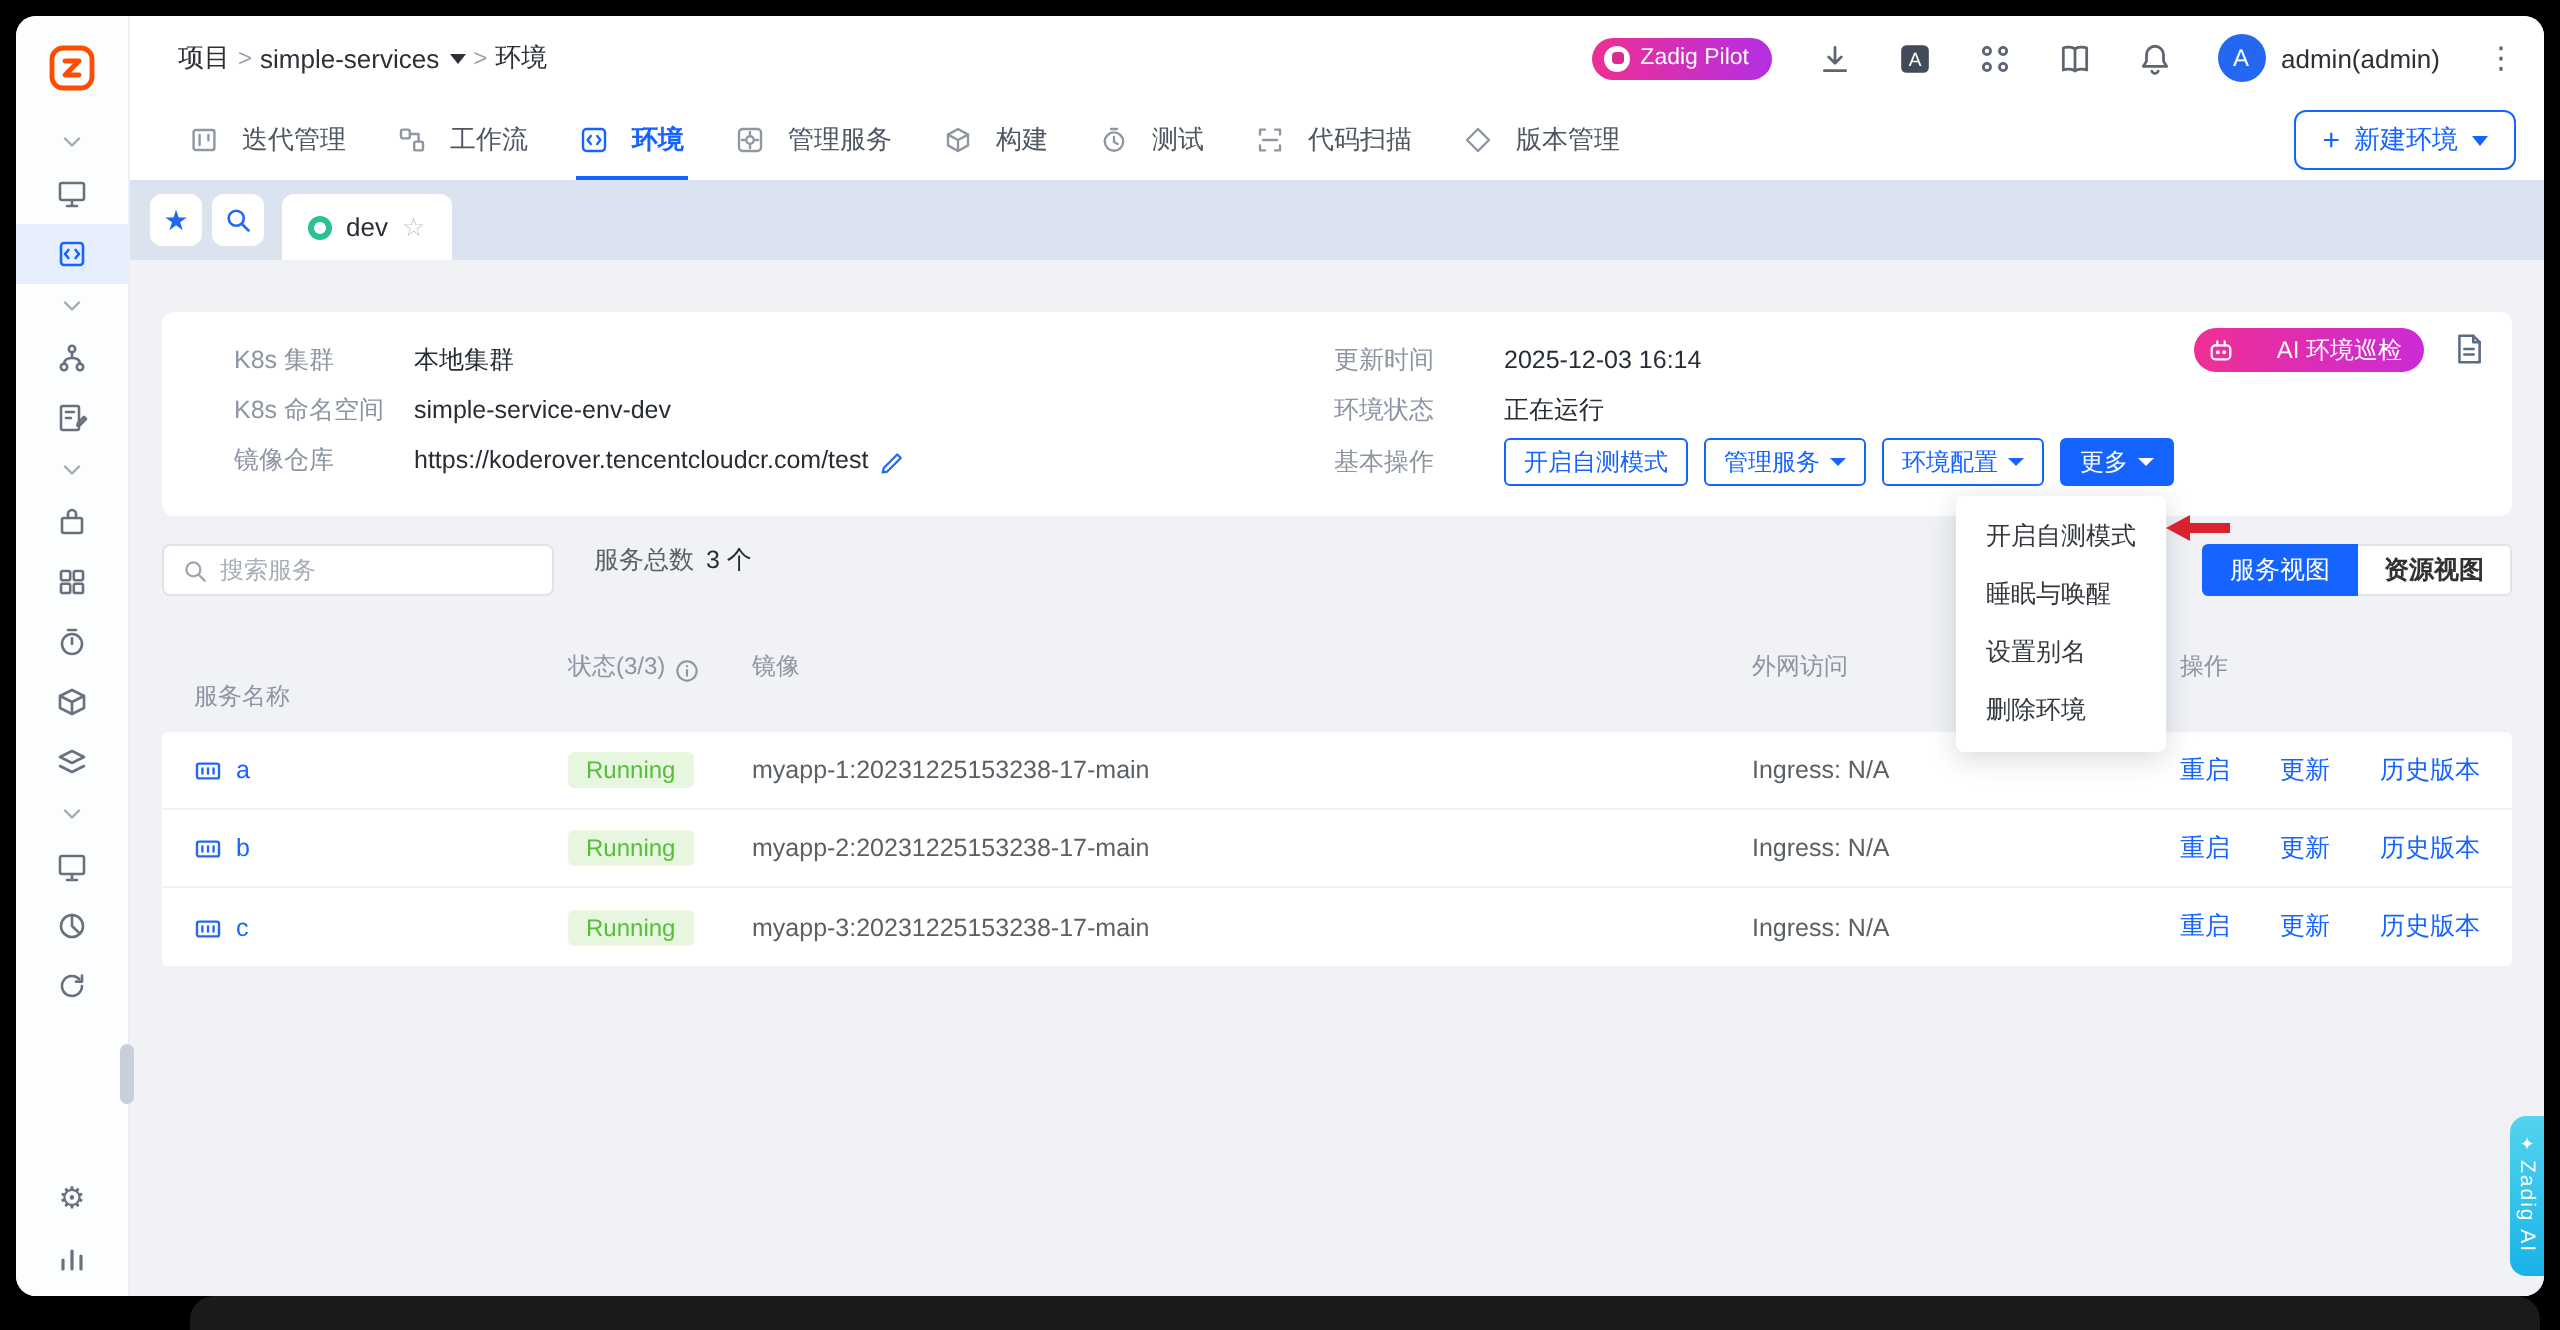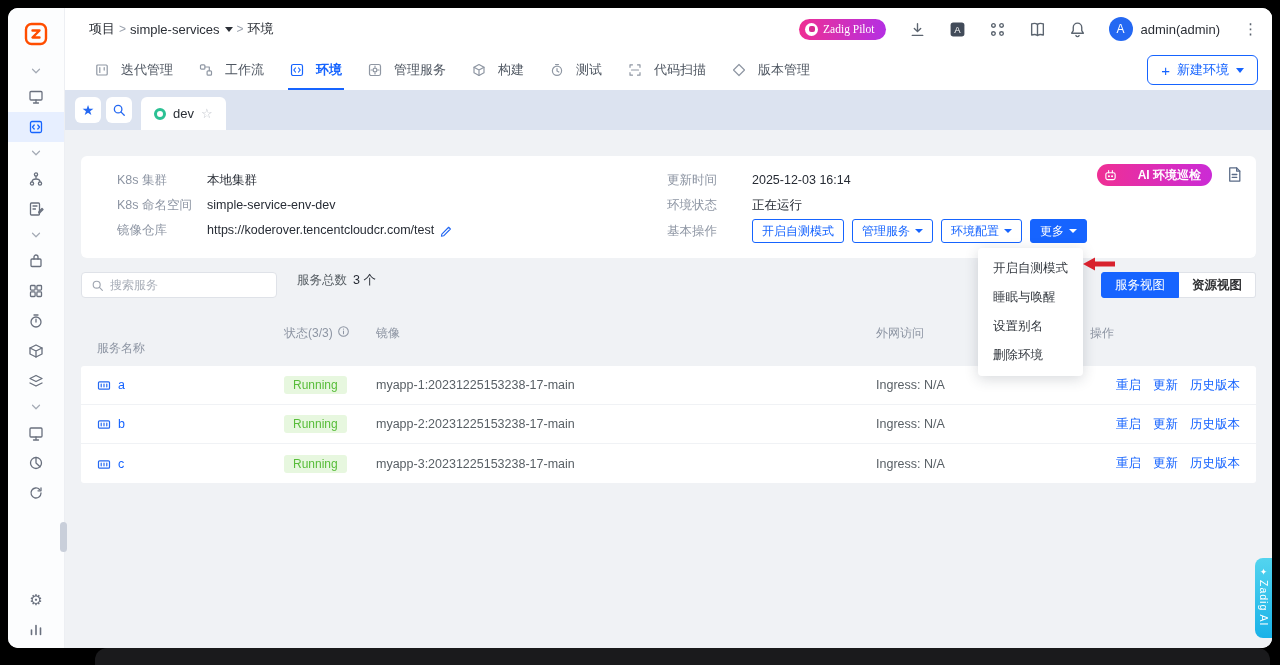--- a/index.html
+++ b/index.html
@@ -23,21 +23,21 @@
 
   
   .main { flex:1; display:flex; flex-direction:column; min-width:0; position:relative; }
 
   .topbar { height:42px; display:flex; align-items:center; padding:0 14px 0 24px; background:#fff; }
   .crumb { display:flex; align-items:center; gap:4px; font-size:13px; color:#2b2f36; }
   .crumb .sep { color:#9aa1ad; font-size:12px; }
   .crumb .proj { display:flex; align-items:center; gap:5px; cursor:pointer; }
   .caret-down { width:0; height:0; border-left:4px solid transparent; border-right:4px solid transparent; border-top:5px solid currentColor; display:inline-block; }
   .tb-right { margin-left:auto; display:flex; align-items:center; gap:23px; }
-  .pilot { height:21px; padding:0 11px 0 6px; border-radius:11px; background:linear-gradient(90deg,#ee2f93,#b42fe3); color:#fff; font-size:11.5px; display:flex; align-items:center; gap:5px; cursor:pointer; white-space:nowrap;font-family:Liberation Serif, serif; }
+  .pilot { height:21px; padding:0 11px 0 6px; border-radius:11px; background:linear-gradient(90deg,#ee2f93,#b42fe3); color:#fff; font-size:11.5px; display:flex; align-items:center; gap:5px; cursor:pointer; white-space:nowrap; }
   .pilot-dot { width:13px; height:13px; border-radius:50%; background:#fff; position:relative; flex:0 0 13px; }
   .pilot-dot::after { content:""; position:absolute; inset:3.5px; background:#d92a90; border-radius:2px; }
   .tb-icon { color:#5c6570; display:flex; cursor:pointer; }
   .avatar-wrap { display:flex; align-items:center; gap:8px; cursor:pointer; }
   .avatar { width:24px; height:24px; border-radius:50%; background:#2468f2; color:#fff; font-size:12px; display:flex; align-items:center; justify-content:center; }
   .uname { font-size:13px; color:#2b2f36; }
   .kebab { color:#5c6570; font-size:15px; cursor:pointer; }
 
   .navrow { height:40px; background:#fff; display:flex; align-items:center; gap:26px; padding:0 14px 0 30px; }
   .ntab { height:100%; display:flex; align-items:center; gap:12px; font-size:13px; color:#4e5661; position:relative; cursor:pointer; white-space:nowrap; }
@@ -62,50 +62,50 @@
   .icol-r { flex:1; }
   .irow { display:flex; line-height:22px; margin:3px 0; font-size:12.5px; align-items:center; }
   .ilab { color:#8d95a3; flex-shrink:0; }
   .icol-l .ilab { width:90px; }
   .icol-r .ilab { width:85px; }
   .ival { color:#272c35; display:flex; align-items:center; gap:6px; }
   .btnrow { display:flex; gap:8px; align-items:center; }
   .btn { height:24px; border:1px solid #1664ff; background:#fff; color:#1664ff; border-radius:3px; padding:0 9px; font-size:12px; display:inline-flex; align-items:center; gap:5px; cursor:pointer; white-space:nowrap; }
   .btn .caret-down { border-top-width:4px; }
   .btn.primary { background:#1664ff; color:#fff; }
-  .ai-btn { position:absolute; top:8px; right:44px; height:22px; border-radius:12px; background:linear-gradient(90deg,#ef2f94,#cb2bd6); color:#fff; font-size:12px; padding:0 11px 0 7px; display:flex; align-items:center; gap:21px; cursor:pointer; white-space:nowrap;font-weight:bold; }
+  .ai-btn { position:absolute; top:8px; right:44px; height:22px; border-radius:12px; background:linear-gradient(90deg,#ef2f94,#cb2bd6); color:#fff; font-size:12px; padding:0 11px 0 7px; display:flex; align-items:center; gap:21px; cursor:pointer; white-space:nowrap; }
   .doc-ico { position:absolute; top:10px; right:13px; color:#5a6b87; cursor:pointer; display:flex; }
 
   
   .svc-head { display:flex; align-items:flex-start; margin-top:14px; }
   .search { width:196px; height:26px; background:#fff; border:1px solid #dfe2e8; border-radius:4px; display:flex; align-items:center; gap:6px; padding:0 9px; color:#a0a6b1; }
   .search input { border:0; outline:0; flex:1; font-size:12px; color:#303133; background:transparent; font-family:inherit; min-width:0; }
   .search input::placeholder { color:#a8aeb8; }
   .total { margin-left:20px; font-size:12.5px; color:#596066; display:flex; gap:6px; align-items:baseline; }
   .total .tv { color:#272c35; }
   .vtoggle { margin-left:auto; display:flex; }
   .vt { height:26px; display:flex; align-items:center; padding:0 13px; font-size:12.5px; border:1px solid #dfe2e8; background:#fff; color:#303133; cursor:pointer; white-space:nowrap; }
   .vt.on { background:#1664ff; border-color:#1664ff; color:#fff; border-radius:3px 0 0 3px; }
   .vt.off { border-left:0; border-radius:0 3px 3px 0; font-weight:700;font-family:Liberation Mono, monospace; }
 
   .thead { display:flex; align-items:center; padding:12px 16px 9px; font-size:12px; color:#8d95a3; }
   .col-name { width:187px; flex:0 0 187px;margin-top:30px; }
-  .col-status { width:92px; flex:0 0 92px; display:flex; gap:4px; align-items:flex-start; }
+  .col-status { width:92px; flex:0 0 92px; display:flex; gap:4px; align-items:flex-end; }
   .col-image { width:500px; flex:0 0 500px; }
   .col-ingress { flex:1; }
   .col-actions { width:150px; flex:0 0 150px; padding-right:10px; }
   .tbody { background:#fff; border-radius:3px; }
   .trow { display:flex; align-items:center; height:39px; padding:0 16px; border-bottom:1px solid #f0f2f5; font-size:12.5px; color:#596066; }
   .trow:last-child { border-bottom:0; }
   .sname { width:187px; flex:0 0 187px; display:flex; align-items:center; gap:7px; color:#1664ff; cursor:pointer; }
   .sstatus { width:92px; flex:0 0 92px; }
   .badge { display:inline-block; background:#e7f7df; color:#58bd3a; font-size:12px; padding:2px 9px; border-radius:3px; }
   .simage { width:500px; flex:0 0 500px; }
   .singress { flex:1; }
-  .sactions { width:150px; flex:0 0 150px; display:flex; gap:12px; justify-content:flex-end; color:#1664ff; }
+  .sactions { width:150px; flex:0 0 150px; display:flex; gap:25px; justify-content:flex-end; color:#1664ff; }
   .sactions span { cursor:pointer; white-space:nowrap; }
 
   
   .dropdown { position:absolute; left:913px; top:118px; min-width:100px; background:#fff; border-radius:4px; box-shadow:0 3px 14px rgba(31,45,61,.18); padding:6px 0; z-index:30; }
   .dd-item { padding:6px 15px; font-size:12.5px; color:#33383f; cursor:pointer; white-space:nowrap; }
   .red-arrow { position:absolute; left:1017px; top:126px; z-index:31; display:flex; }
 
   
   .ai-tab { position:absolute; right:0; top:550px; width:17px; padding:9px 0 11px; background:linear-gradient(180deg,#53d4ef,#19b2e8); border-radius:8px 0 0 8px; color:#fff; display:flex; flex-direction:column; align-items:center; gap:3px; cursor:pointer; z-index:20; }
   .ai-tab .spark { font-size:9px; }

